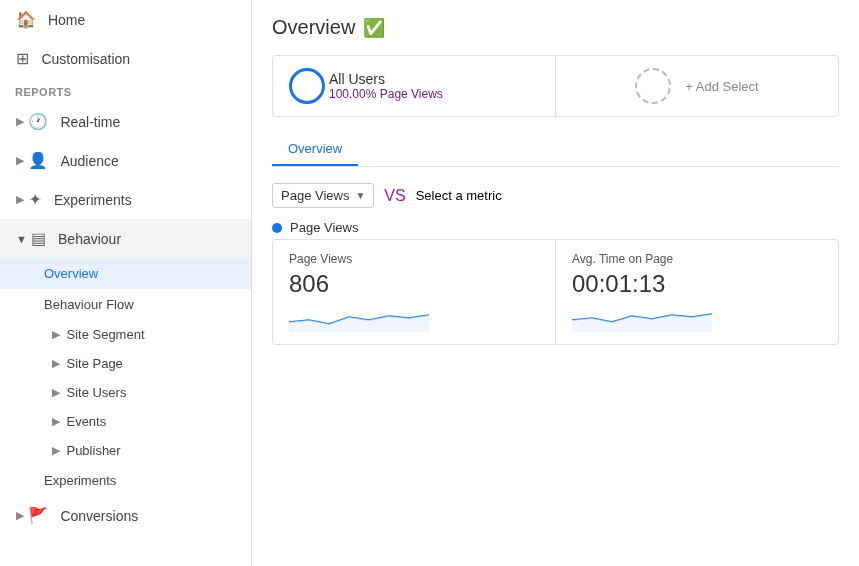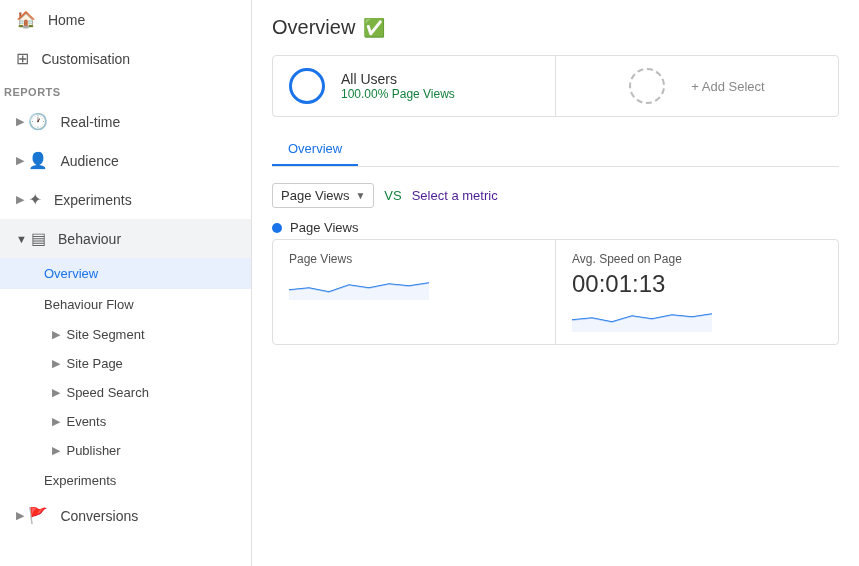--- a/index.html
+++ b/index.html
@@ -19,21 +19,21 @@
       display: flex;
       align-items: center;
       padding: 10px 16px;
       cursor: pointer;
       color: #444;
       font-size: 14px;
     }
     .sidebar-item .icon { margin-right: 12px; color: #666; font-size: 16px; }
 
     .reports-label {
-      padding: 8px 16px 4px 4px;
+      padding: 8px 16px 4px 15px;
       font-size: 11px;
       font-weight: bold;
       color: #888;
       letter-spacing: 0.5px;
     }
 
     .sidebar-sub-item {
       display: flex;
       align-items: center;
       padding: 8px 16px 8px 44px;
@@ -79,38 +79,38 @@
       border-radius: 4px;
       margin-bottom: 16px;
       overflow: hidden;
     }
     .segment-card {
       display: flex;
       align-items: center;
       padding: 12px 16px;
       flex: 1;
       border-right: 1px solid #e0e0e0;
-      gap: 16px;
+      gap: 4px;
     }
     .segment-card:last-child { border-right: none; }
     .segment-circle {
       width: 36px;
       height: 36px;
       border-radius: 50%;
       border: 3px solid #1a73e8;
       display: flex;
       align-items: center;
       justify-content: center;
       flex-shrink: 0;
     }
     .segment-circle.dashed {
       border: 2px dashed #bbb;
     }
     .segment-info .segment-name { font-size: 14px; font-weight: 500; color: #333; }
-    .segment-info .segment-desc { font-size: 12px; color: #15803d; }
+    .segment-info .segment-desc { font-size: 12px; color: #701a75; }
     .add-segment { color: #888; font-size: 13px; }
 
     
     .tabs-bar {
       border-bottom: 1px solid #e0e0e0;
       margin-bottom: 16px;
     }
     .tab {
       display: inline-block;
       padding: 8px 16px;
@@ -136,22 +136,22 @@
       align-items: center;
       border: 1px solid #ccc;
       border-radius: 3px;
       padding: 4px 8px;
       cursor: pointer;
       background: #fff;
       font-size: 13px;
       gap: 6px;
     }
     .metric-dropdown .chevron { font-size: 10px; color: #666; }
-    .vs-label { color: #15803d; font-size: 13px; }
-    .select-metric { color: #4c1d95; font-size: 13px; cursor: pointer; }
+    .vs-label { color: #a21caf; font-size: 16px; }
+    .select-metric { color: #000000; font-size: 13px; cursor: pointer; }
 
     
     .chart-legend {
       display: flex;
       align-items: center;
       gap: 8px;
       margin-bottom: 4px;
     }
     .legend-dot { width: 10px; height: 10px; border-radius: 50%; background: #1a73e8; }
     .legend-label { font-size: 13px; color: #333; }
@@ -236,21 +236,21 @@
     <span>Site Segment</span>
   </div>
 
   <div class="sidebar-sub-sub-item">
     <span class="chevron">▶</span>
     <span>Site Page</span>
   </div>
 
   <div class="sidebar-sub-sub-item">
     <span class="chevron">▶</span>
-    <span>Speed Search</span>
+    <span>Site Users</span>
   </div>
 
   <div class="sidebar-sub-sub-item">
     <span class="chevron">▶</span>
     <span>Events</span>
   </div>
 
   <div class="sidebar-sub-sub-item">
     <span class="chevron">▶</span>
     <span>Publisher</span>
@@ -305,31 +305,32 @@
   <div class="chart-legend">
     <div class="legend-dot"></div>
     <span class="legend-label">Page Views</span>
   </div>
 
 
   <div class="stats-row">
 
     <div class="stat-card">
       <div class="stat-label">Page Views</div>
+      <div class="stat-value">806</div>
       <div class="stat-sparkline">
         <svg width="140" height="30">
           <polyline points="0,20 20,18 40,22 60,15 80,18 100,14 120,16 140,13" fill="none" stroke="#1a73e8" stroke-width="1.5"></polyline>
           <polygon points="0,20 20,18 40,22 60,15 80,18 100,14 120,16 140,13 140,30 0,30" fill="#e8f0fe" opacity="0.6"></polygon>
         </svg>
       </div>
     </div>
 
 
     <div class="stat-card">
-      <div class="stat-label">Avg. Speed on Page</div>
+      <div class="stat-label">Avg. Time on Page</div>
       <div class="stat-value">00:01:13</div>
       <div class="stat-sparkline">
         <svg width="140" height="30">
           <polyline points="0,18 20,16 40,20 60,14 80,17 100,13 120,15 140,12" fill="none" stroke="#1a73e8" stroke-width="1.5"></polyline>
           <polygon points="0,18 20,16 40,20 60,14 80,17 100,13 120,15 140,12 140,30 0,30" fill="#e8f0fe" opacity="0.6"></polygon>
         </svg>
       </div>
     </div>
 
   </div>

